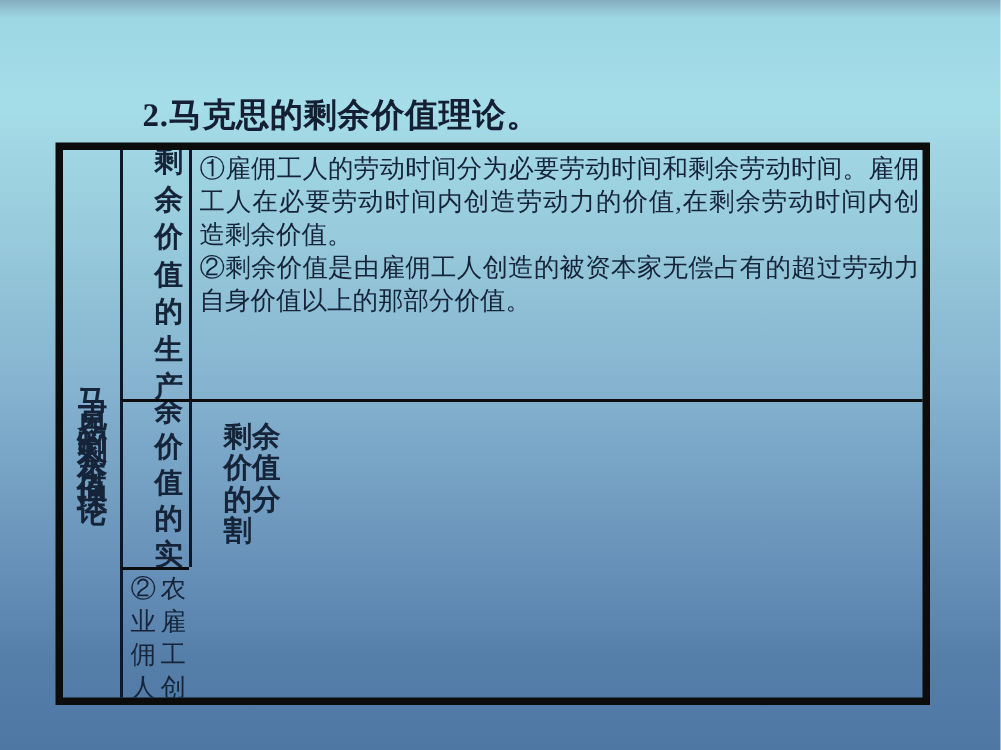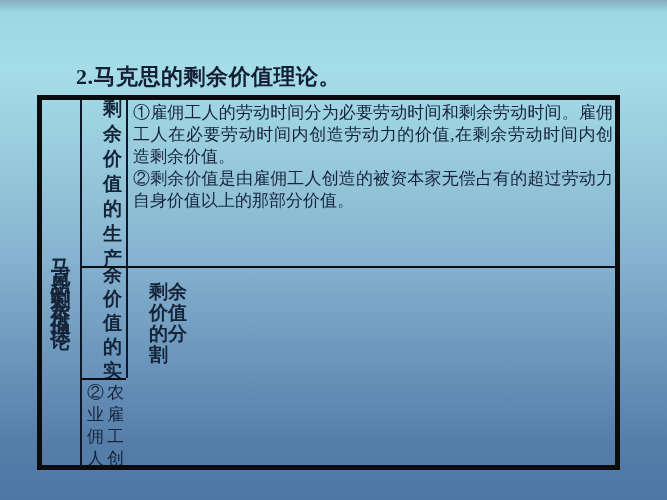--- a/index.html
+++ b/index.html
@@ -7,21 +7,21 @@
     width: 667px; height: 500px;
     overflow: hidden;
     position: relative;
     font-family: "Liberation Serif", "DejaVu Serif", serif;
     background: linear-gradient(180deg,
       #85adc0 0px, #9dd7e4 12px, #a5dde8 70px, #97cadb 160px,
       #87b5d1 250px, #75a1c3 320px, #648db6 390px, #557fa9 440px, #4e77a4 500px);
   }
   .slide-title {
     position: absolute;
-    left: 76px; top: 62px;
+    left: 95px; top: 62px;
     font-size: 22px;
     font-weight: bold;
     color: #141f33;
     letter-spacing: 0.5px;
     white-space: nowrap;
   }
   .theory-table {
     position: absolute;
     left: 37px; top: 95px;
     width: 583px; height: 375px;

